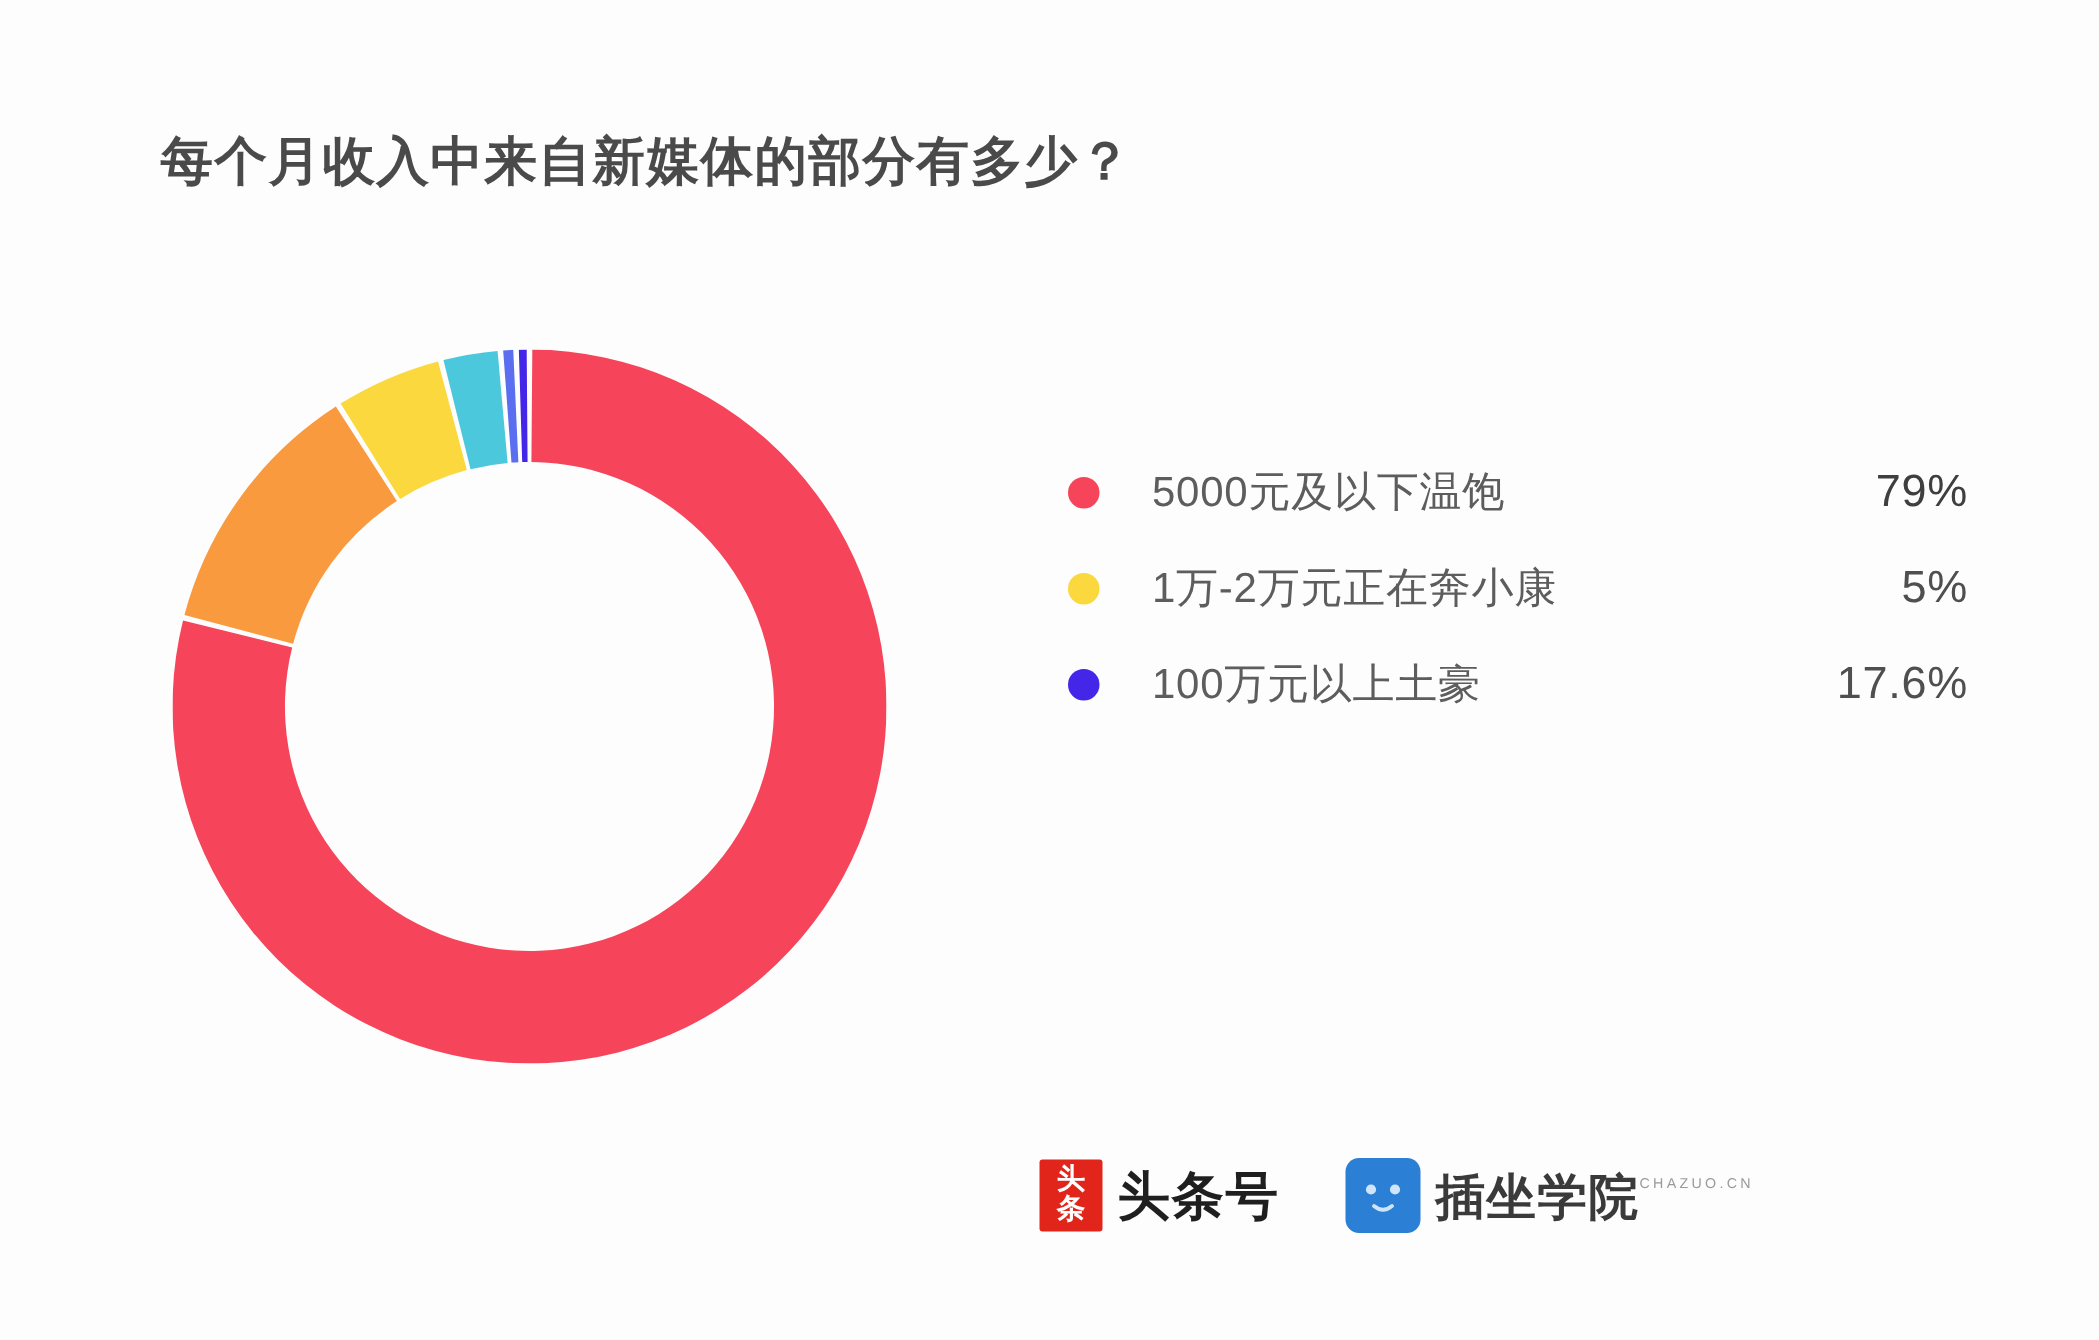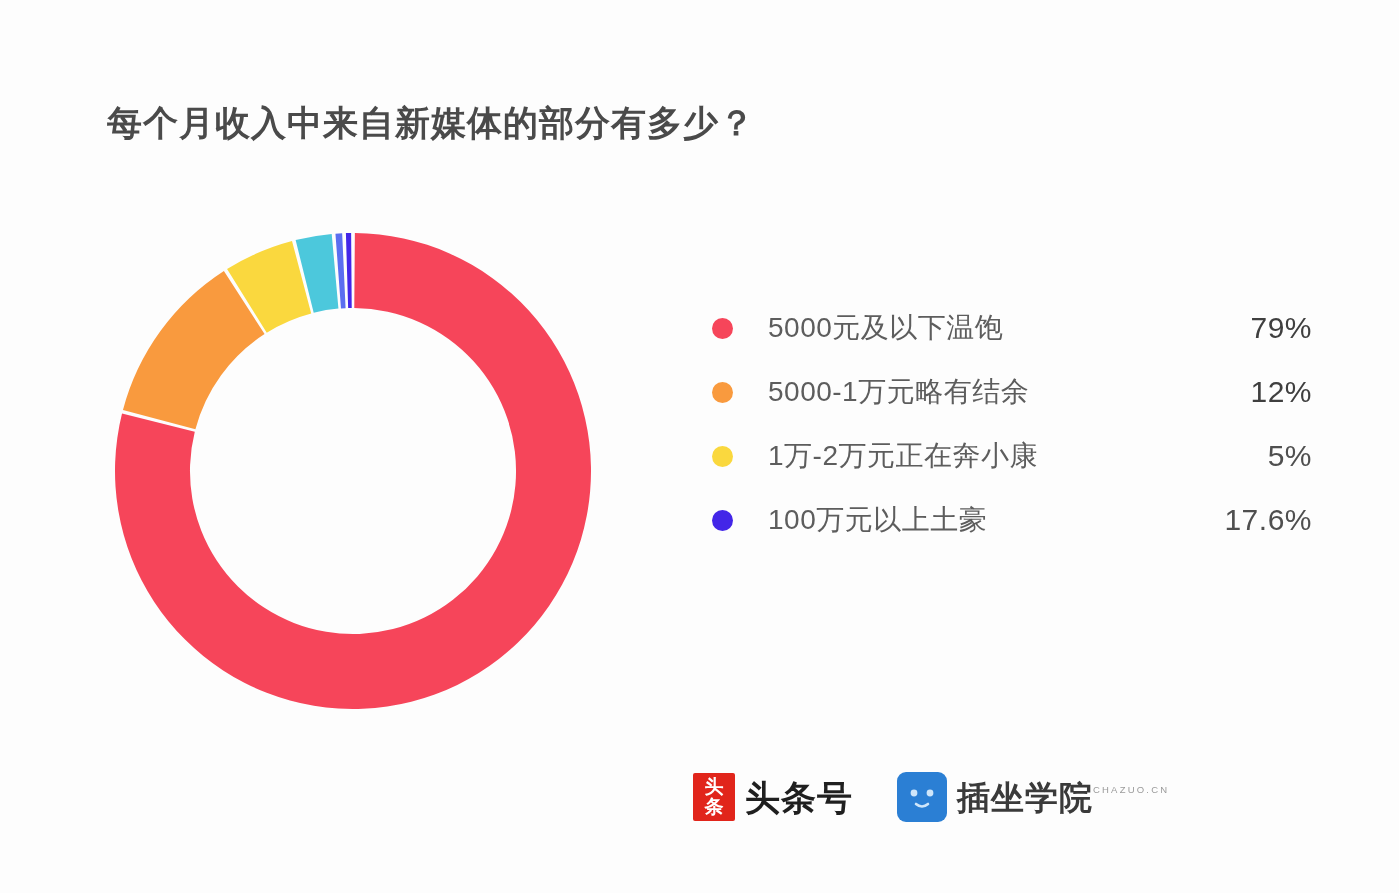--- a/index.html
+++ b/index.html
@@ -20,21 +20,21 @@
     left: 0; top: 0;
     width: 1399px;
     height: 893px;
     background: #fdfdfd;
   }
 
   
   #chart-title {
     position: absolute;
     left: 107px;
-    top: 100px;
+    top: 84px;
     font-size: 35px;
     font-weight: bold;
     color: #4a4a4a;
     letter-spacing: 1px;
     white-space: nowrap;
   }
 
   
   #donut-wrap {
     position: absolute;
@@ -208,25 +208,20 @@
         </g>
     </svg>
   </div>
 
   <div id="legend">
       <div class="legend-row strong">
         <span class="legend-dot" style="background: rgb(246, 69, 90);"></span>
         <span class="legend-label">5000元及以下温饱</span>
         <span class="legend-value">79%</span>
       </div>
-      <div class="legend-row strong">
-        <span class="legend-dot" style="background: rgb(249, 154, 62);"></span>
-        <span class="legend-label">5000-1万元略有结余</span>
-        <span class="legend-value">12%</span>
-      </div>
       <div class="legend-row">
         <span class="legend-dot" style="background: rgb(250, 216, 62);"></span>
         <span class="legend-label">1万-2万元正在奔小康</span>
         <span class="legend-value">5%</span>
       </div>
       <div class="legend-row">
         <span class="legend-dot" style="background: rgb(67, 38, 232);"></span>
         <span class="legend-label">100万元以上土豪</span>
         <span class="legend-value">17.6%</span>
       </div>

